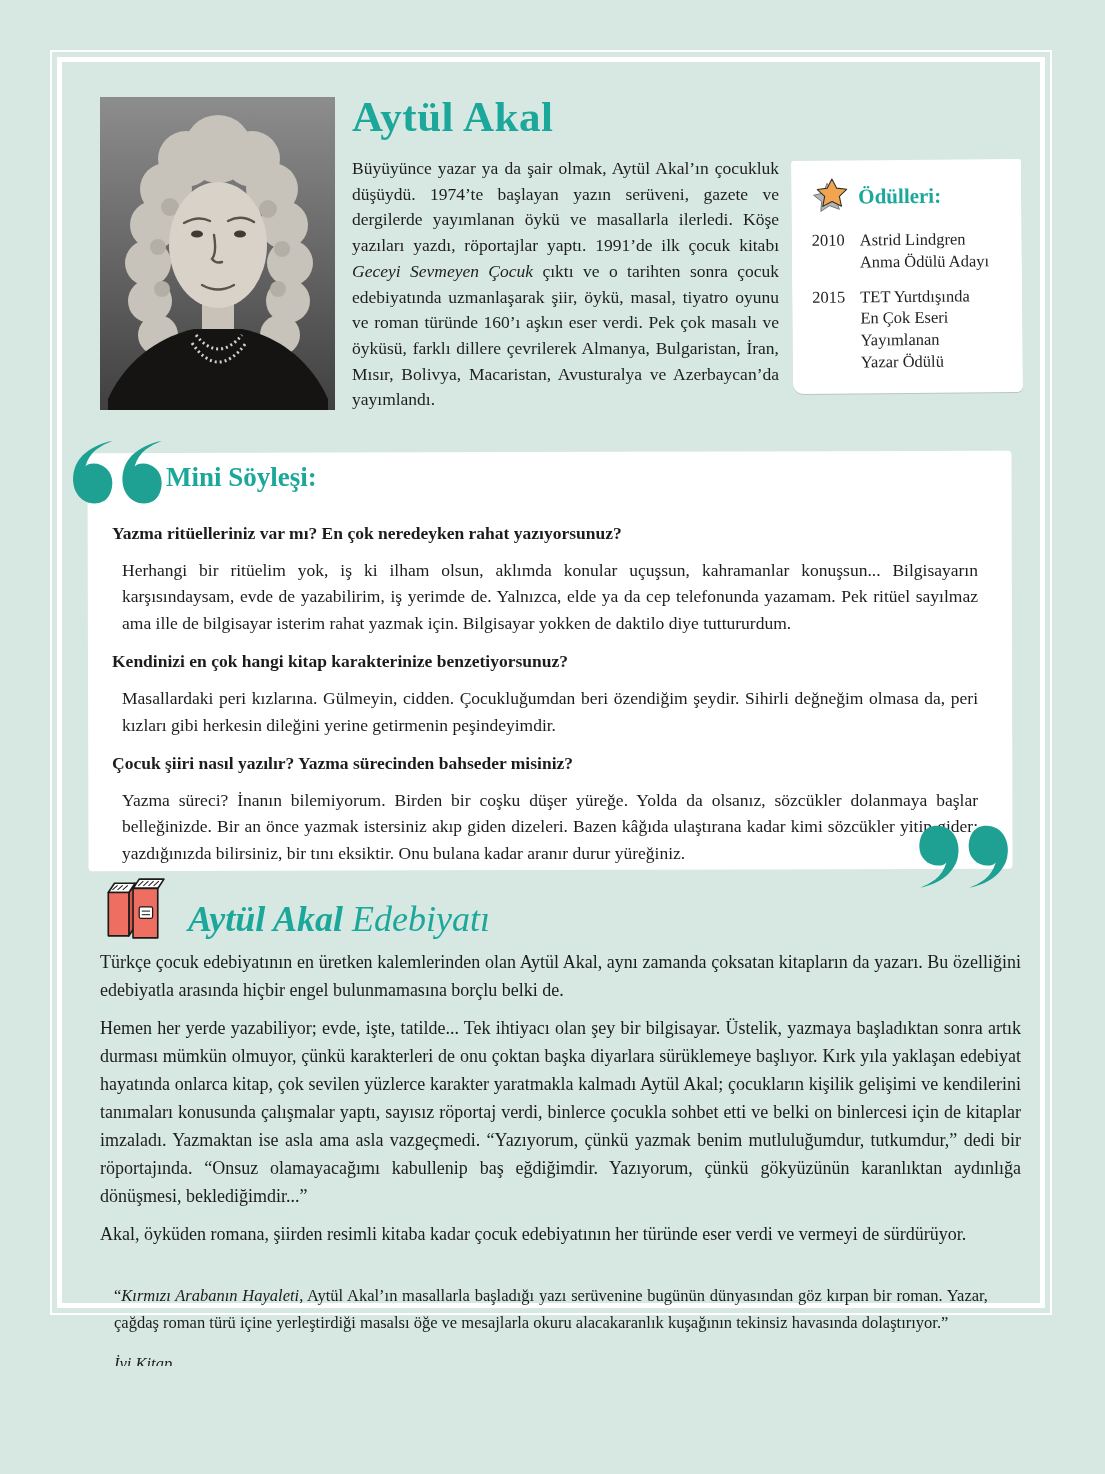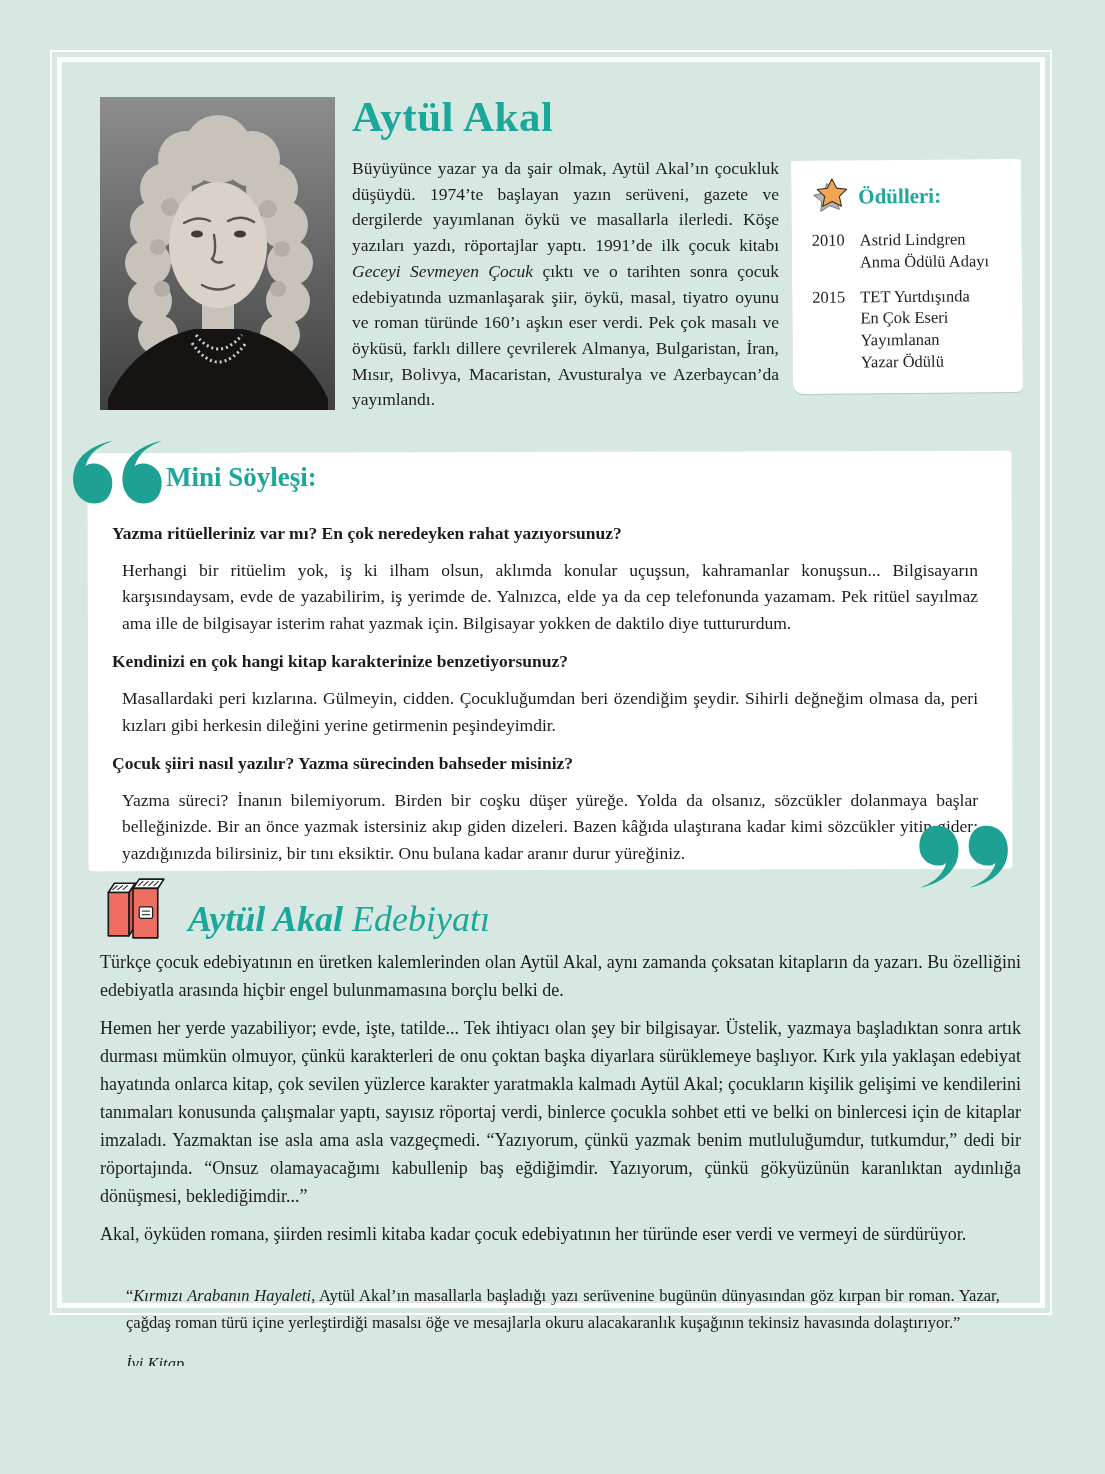--- a/index.html
+++ b/index.html
@@ -37,21 +37,21 @@
   .qa p.q:first-child{margin-top:12px;}
 
   
   .books{position:absolute;left:98px;top:874px;}
   .lit-title{position:absolute;left:172px;top:882px;margin:16px;font-style:italic;font-size:36px;color:#1ca79b;font-weight:normal;}
   .lit-title b{font-weight:bold;}
   .lit{position:absolute;left:100px;top:948px;width:921px;font-size:18px;line-height:28px;color:#1c1c1c;}
   .lit p{margin:0 0 10px;text-align:justify;}
 
   
-  .review{position:absolute;left:114px;top:1282px;width:874px;font-size:16.5px;line-height:27px;color:#1c1c1c;margin-left:12px;}
+  .review{position:absolute;left:114px;top:1282px;width:874px;font-size:16.5px;line-height:27px;color:#1c1c1c;}
   .review .rq{margin:0;text-align:justify;}
   .review .rq i{font-style:italic;}
   .review .rsource{margin:14px 0 0;text-align:left;font-style:italic;}
 
   .pagenum{position:absolute;left:0;right:0;top:1428px;text-align:left;font-size:14px;color:#222;}
 </style>
 </head>
 <body>
 
 <div class="page">

